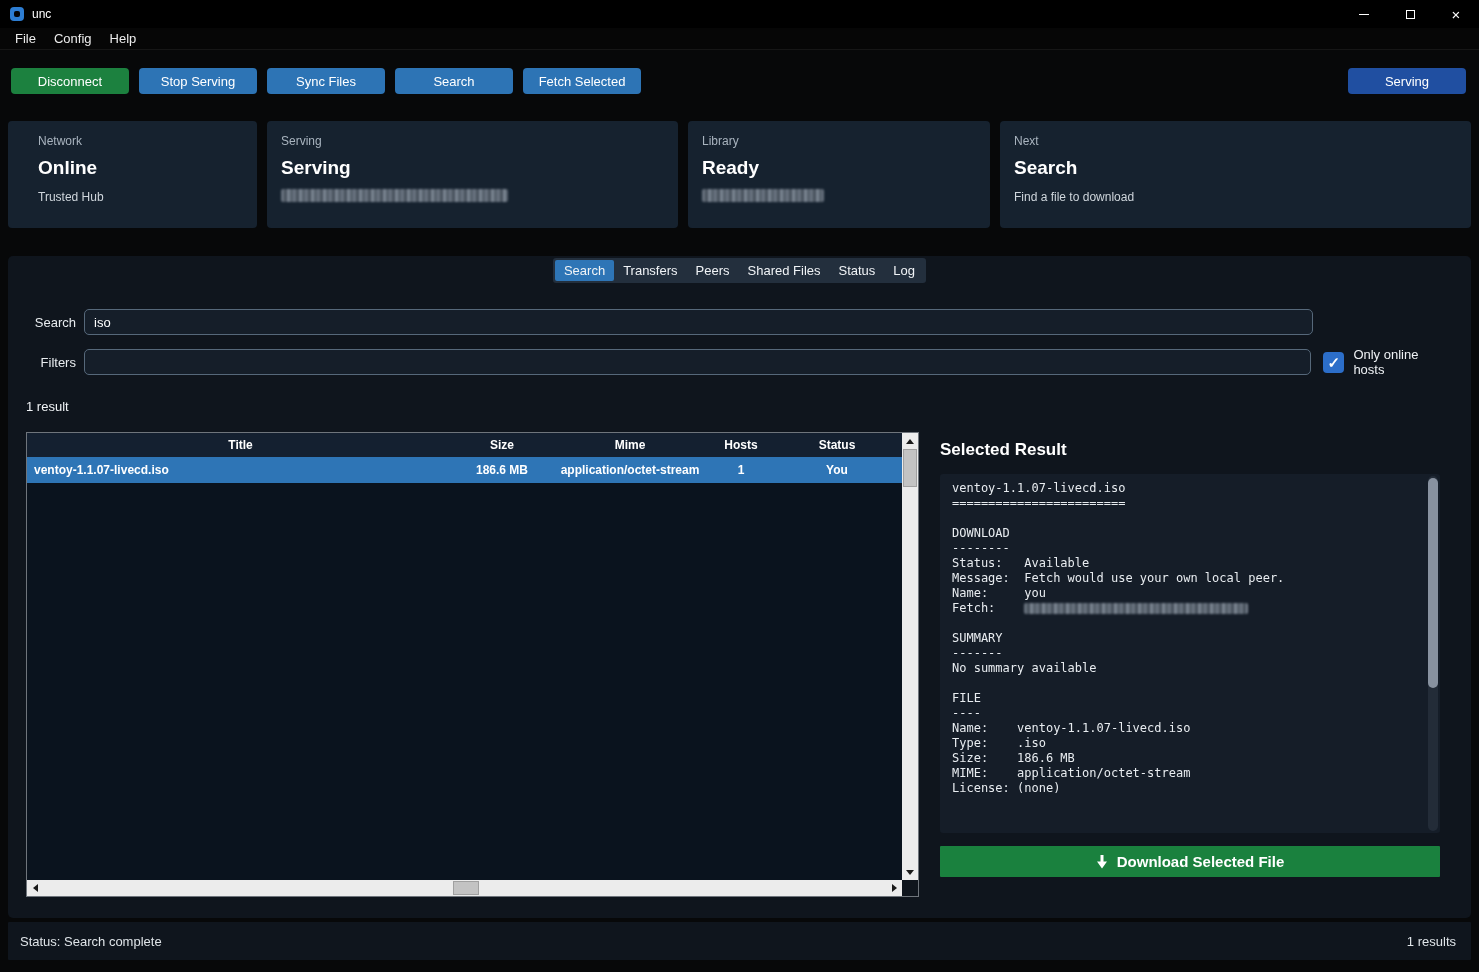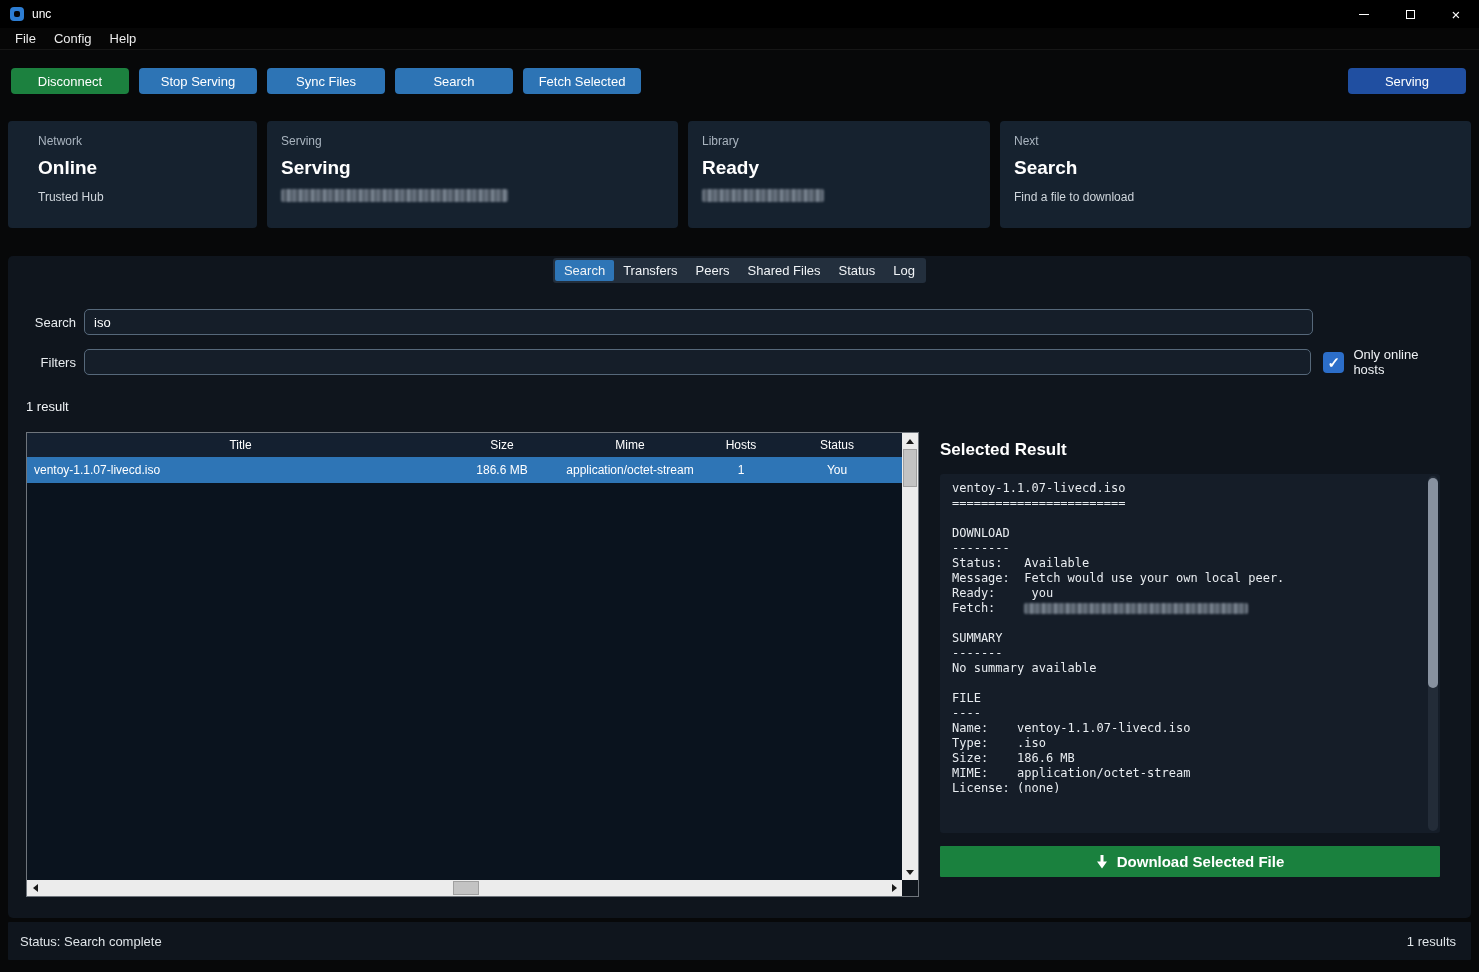--- a/index.html
+++ b/index.html
@@ -65,21 +65,21 @@
               display:flex; align-items:center; justify-content:center; }
   .checkmark { color:#fff; font-size:15px; font-weight:bold; line-height:1; }
   .checkbox-label { margin-left:9px; font-size:13px; color:#eef1f4; }
 
   .result-count { margin-top:22px; font-size:13px; color:#f0f3f6; height:15px; }
 
   
   .results { display:flex; margin-top:18px; }
 
   .table-wrap { width:893px; height:465px; border:1px solid #6f757c;
-    display:grid; grid-template-columns:875px 16px; grid-template-rows:447px 16px; }
+    display:grid; grid-template-columns:875px 16px; grid-template-rows:447px 16px;font-weight:bold; }
   .table-viewport { background:#0a131e; overflow:hidden; }
   .thead { display:grid; grid-template-columns:427px 96px 160px 62px 130px; height:24px; background:#142030; }
   .th { font-size:12px; color:#fff; display:flex; align-items:center; justify-content:center; }
   .trow { display:grid; grid-template-columns:427px 96px 160px 62px 130px; height:26px; background:#2e75b6; }
   .td { font-size:12px; color:#fff; display:flex; align-items:center; justify-content:center; }
   .td.left { justify-content:flex-start; padding-left:7px; }
 
   
   .vscroll { background:#ececec; display:flex; flex-direction:column; }
   .sb-btn { height:16px; width:16px; background:#ececec; display:flex; align-items:center; justify-content:center; flex:none; }
@@ -246,21 +246,21 @@
       <div class="details-heading">Selected Result</div>
 
       <div class="details-box">
         <div class="dline">ventoy-1.1.07-livecd.iso</div>
         <div class="dline">========================</div>
         <div class="dline"></div>
         <div class="dline">DOWNLOAD</div>
         <div class="dline">--------</div>
         <div class="dline">Status:   Available</div>
         <div class="dline">Message:  Fetch would use your own local peer.</div>
-        <div class="dline">Ready:     you</div>
+        <div class="dline">Name:     you</div>
         <div class="dline"><span>Fetch:    </span><span class="redact redact-fetch"></span></div>
         <div class="dline"></div>
         <div class="dline">SUMMARY</div>
         <div class="dline">-------</div>
         <div class="dline">No summary available</div>
         <div class="dline"></div>
         <div class="dline">FILE</div>
         <div class="dline">----</div>
         <div class="dline">Name:    ventoy-1.1.07-livecd.iso</div>
         <div class="dline">Type:    .iso</div>

